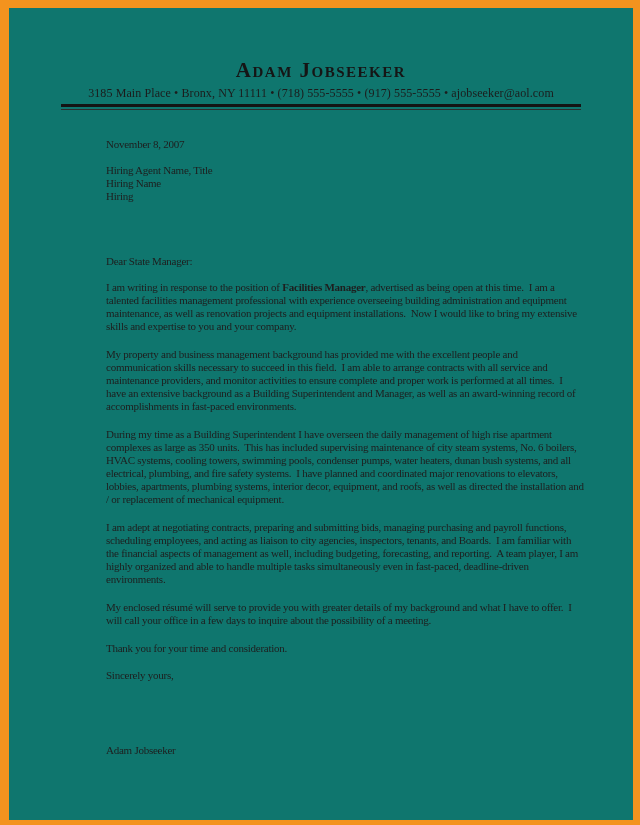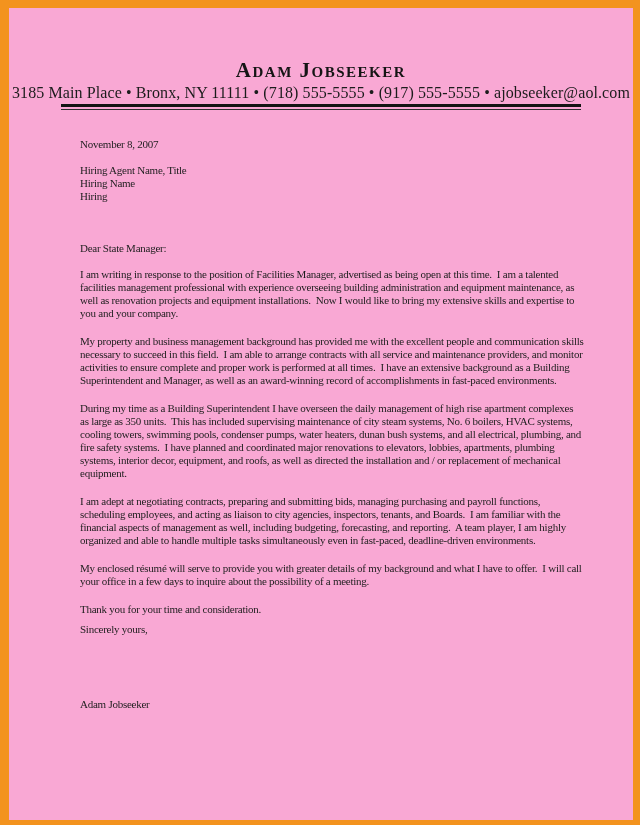--- a/index.html
+++ b/index.html
@@ -15,67 +15,67 @@
     border-right-width: 7px;
     border-bottom-width: 5px;
     border-left-width: 9px;
     background: #FEFEFD;
     overflow: hidden;
   }
 
   .paper {
     width: 100%;
     height: 100%;
-    background: #f9a8d4;
+    background: #0f766e;
     color: #1d1d1d;
   }
 
   
   .letterhead { padding-top: 50px; text-align: center; }
   .lh-name {
     font-variant: small-caps;
     font-weight: bold;
     font-size: 21px;
     line-height: 24px;
     letter-spacing: 1.5px;
     color: #151515;
   }
   .lh-contact {
-    font-size: 16px;
+    font-size: 12px;
     line-height: 14px;
     margin-top: 4px;
     letter-spacing: 0.1px;
     color: #1c1c1c;
     white-space: pre-wrap;
   }
   .lh-rule {
     width: 520px;
     margin: 4px auto 0 auto;
     height: 6px;
     border-top: 3px solid #141414;
     border-bottom: 1px solid #2e2e2e;
   }
 
   
   .letter {
-    padding: 28px 49px 0 71px;
+    padding: 28px 49px 0 97px;
     font-size: 11px;
     line-height: 13px;
     letter-spacing: -0.25px;
     color: #1e1e1e;
   }
   .line, .para { white-space: pre-wrap; }
   .date-line { margin-bottom: 13px; }
-  .recipient { margin-bottom: 39px; }
+  .recipient { margin-bottom: 52px; }
   .salutation { margin-bottom: 13px; }
   .para { margin-bottom: 15px; text-align: left; }
-  .thanks { margin-bottom: 7px; }
+  .thanks { margin-bottom: 14px; }
   .closing { margin-bottom: 0; }
   .signature { margin-top: 62px; }
-  .bold { font-weight: normal; text-align: center; }
+  .bold { font-weight: bold; text-align: center; }
 </style>
 </head>
 <body>
 
 <div class="frame">
   <div class="paper">
 
     <div class="letterhead">
       <div class="lh-name">Adam Jobseeker</div>
       <div class="lh-contact">3185 Main Place • Bronx, NY 11111 • (718) 555-5555 • (917) 555-5555 • ajobseeker@aol.com</div>

